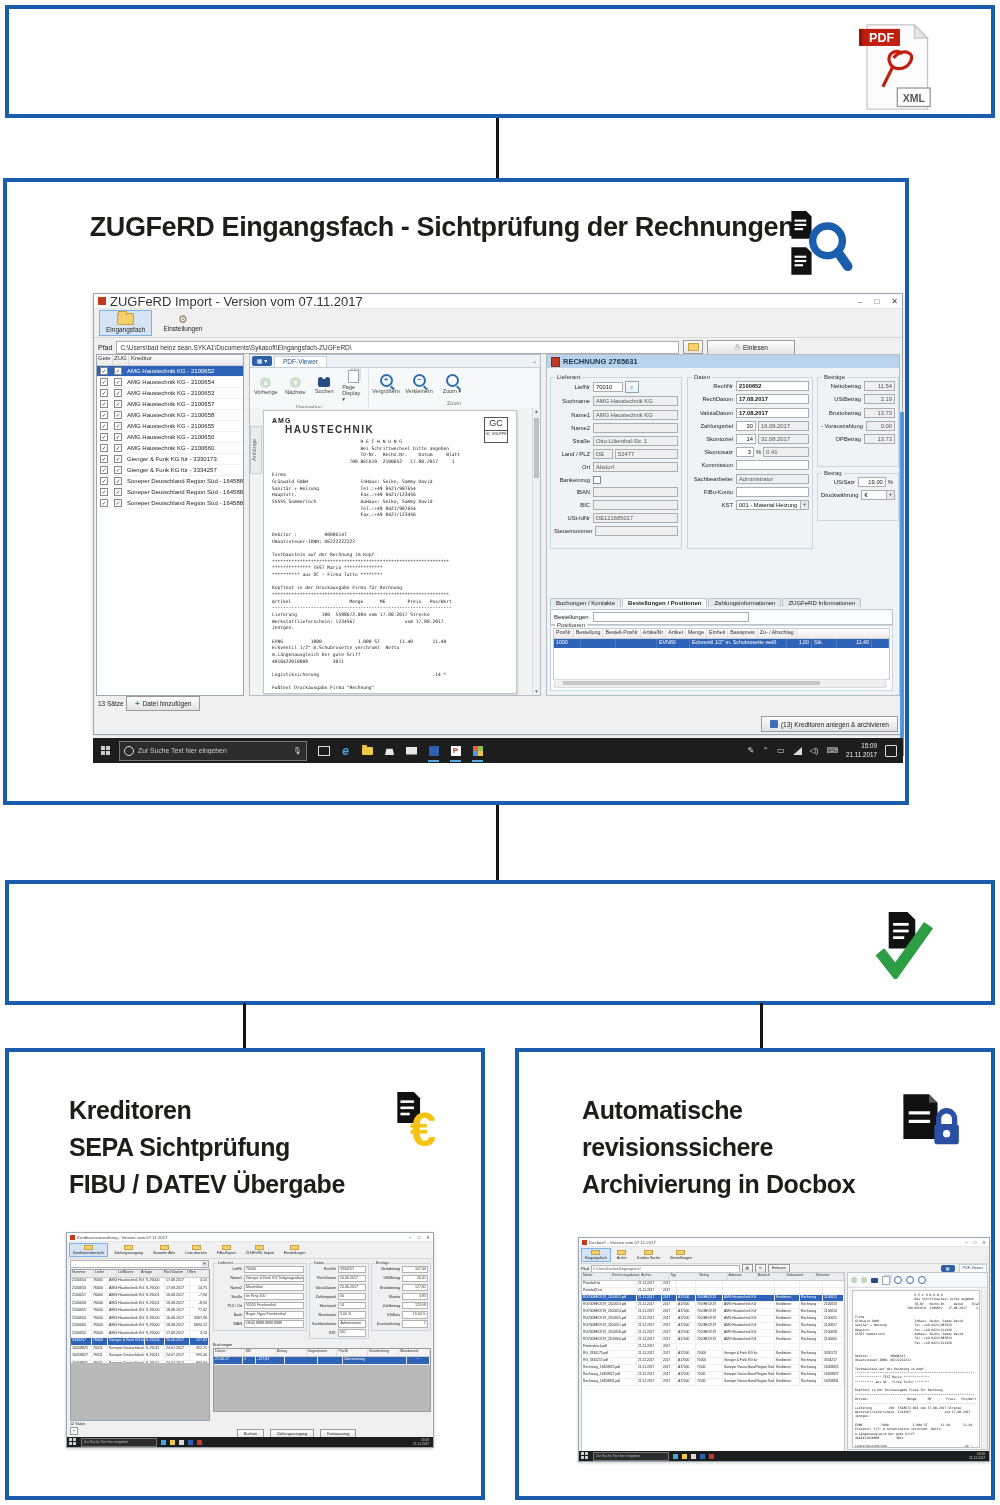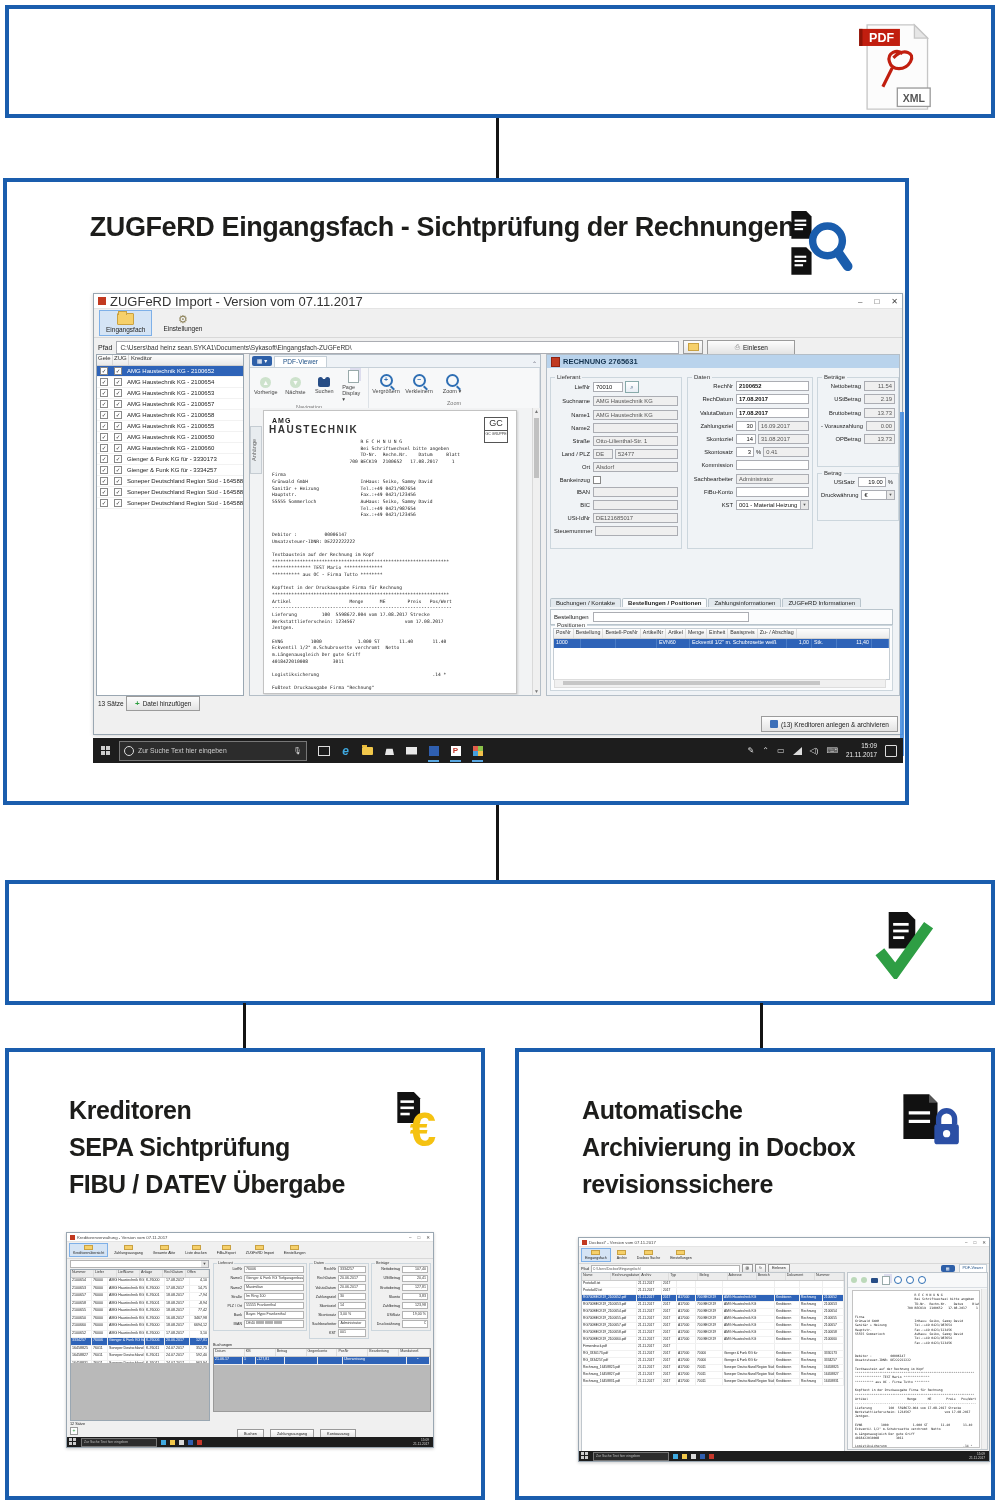--- a/index.html
+++ b/index.html
@@ -69,21 +69,21 @@
   .pgico{width:9px;height:11px;background:#fff;border:1px solid #9aa;box-shadow:2px -2px 0 #dde}
   .mag{width:9px;height:9px;border:2px solid #2f6fb4;border-radius:50%;position:relative;color:#2f6fb4;font-size:7px;font-weight:bold;line-height:8px;text-align:center}
   .mag:after{content:"";position:absolute;right:-4px;bottom:-4px;width:5px;height:2px;background:#2f6fb4;transform:rotate(45deg)}
   .vdoc{position:absolute;left:0;top:53px;right:0;bottom:0;background:#f2f3f4;overflow:hidden}
   .sidetab{position:absolute;left:0;top:18px;width:10px;height:46px;background:#e8ecef;border:1px solid #c5ccd2;font-size:5.5px;color:#666;writing-mode:vertical-rl;transform:rotate(180deg);text-align:center}
   .page{position:absolute;left:13px;top:2px;width:252px;height:282px;background:#fff;border:1px solid #c3c3c3;box-shadow:1px 1px 2px rgba(0,0,0,.15);overflow:hidden}
   .vsb{position:absolute;right:0;top:0;width:7px;bottom:0;background:#f0f0f0;border-left:1px solid #d9d9d9}
   .vsb .thumb{position:absolute;top:10px;left:1px;width:5px;height:60px;background:#c1c1c1}
   .vsb .ar{position:absolute;left:0;width:7px;height:7px;font-size:5px;color:#777;text-align:center;line-height:7px}
   .amg1{font-size:7px;font-weight:bold;color:#222;margin:6px 0 0 8px;letter-spacing:1px}
-  .amg2{font-size:10px;color:#333;margin-left:5px;letter-spacing:1.5px;font-weight:bold}
+  .amg2{font-size:10px;color:#333;margin-left:21px;letter-spacing:1.5px;font-weight:bold}
   .gcbox{position:absolute;right:8px;top:6px;width:22px;height:24px;border:1px solid #555;font-size:9px;text-align:center;color:#333}
   .gcbox .g2{font-size:3.5px;border-top:1px solid #555;margin-top:2px;padding-top:1px}
   .pdftxt{font-family:"DejaVu Sans Mono",monospace;font-size:4.6px;line-height:1.45;color:#222;white-space:pre;margin:4px 0 0 8px}
   
   .rpanel{position:absolute;left:452px;top:0;width:354px;height:342px;background:#f0f3f6;border:1px solid #b4bec7;box-sizing:border-box}
   .rphead{height:13px;background:#b9d3ec;display:flex;align-items:center;padding:0 4px;gap:3px}
   .rpico{width:7px;height:8px;background:#c03a22;border:1px solid #8e2413}
   .rpttl{font-size:7.5px;font-weight:bold;color:#14334f}
   .grp{position:absolute;border:1px solid #ccd6dd;background:#f0f3f6}
   .grp .cap{position:absolute;top:-4px;left:4px;background:#f0f3f6;font-size:6px;color:#333;padding:0 2px}
@@ -1109,22 +1109,22 @@
         <div>15:09</div>
         <div>21.11.2017</div>
       </span>
     </div>
   </div>
 </div>
 
 <div class="fbox" id="box5">
   <div class="hl hl-multi" style="left:63px">
     <div>Automatische</div>
+    <div>revisionssichere</div>
     <div>Archivierung in Docbox</div>
-    <div>revisionssichere</div>
   </div>
   <div class="cicon" style="right:30px;top:40px">
     <svg width="64" height="62" viewBox="0 0 60 58">
       <path d="M6,2 h24 l8,8 v34 h-32 z" fill="#111"></path>
       <polygon points="30,2 38,10 30,10" fill="#555"></polygon>
       <rect x="11" y="18" width="20" height="3" fill="#fff"></rect>
         <rect x="11" y="26" width="20" height="3" fill="#fff"></rect>
       <path d="M39,30 v-5 a7.5,7.5 0 0 1 15,0 v5" stroke="#2b4fa5" stroke-width="5" fill="none"></path>
       <rect x="35" y="30" width="23" height="19" rx="3" fill="#2b4fa5"></rect>
       <circle cx="46.5" cy="39" r="3.4" fill="#fff"></circle>

